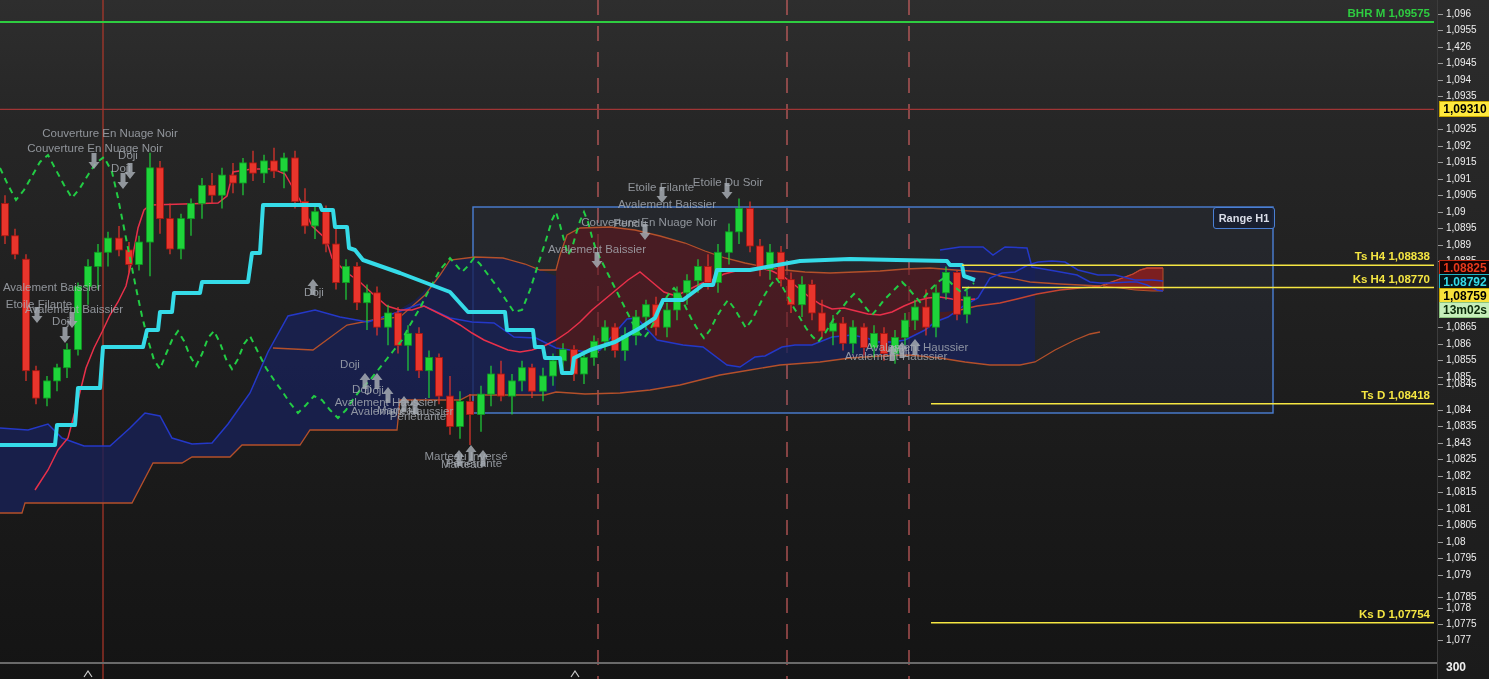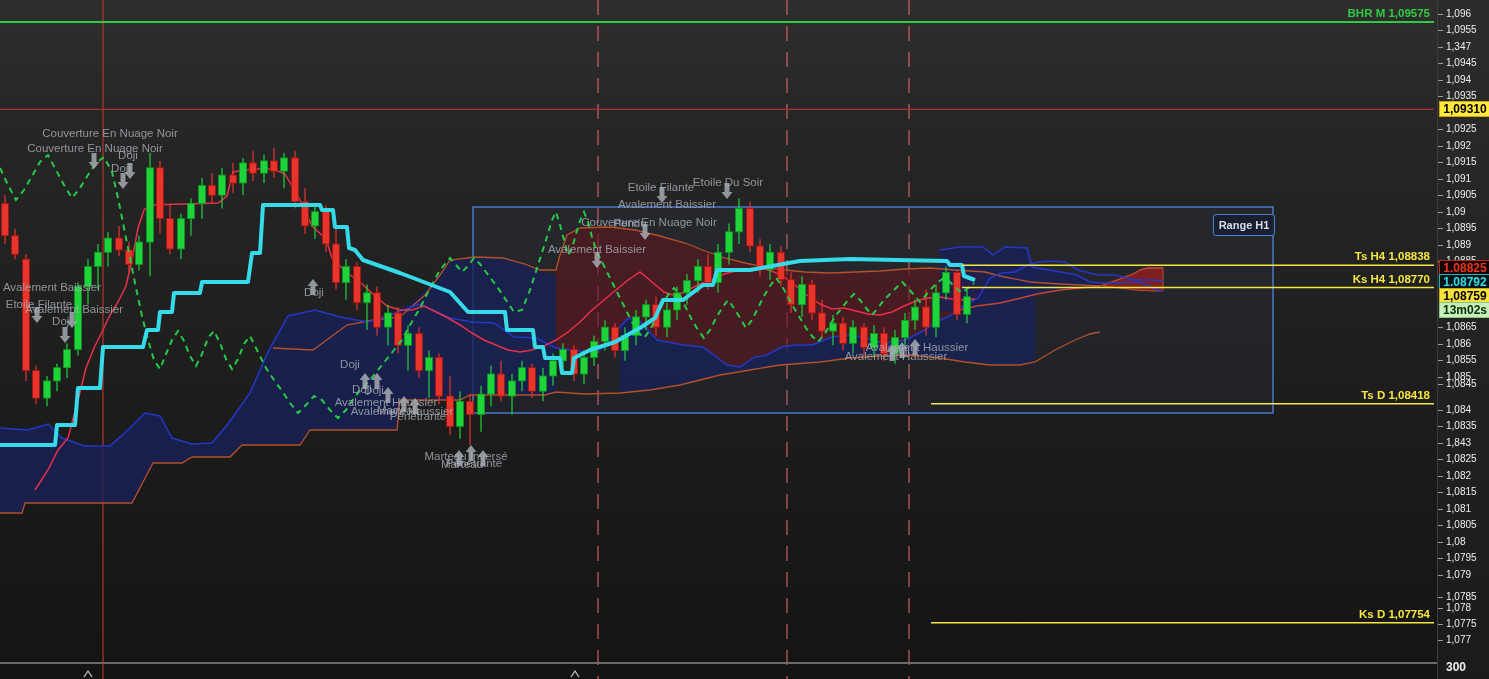--- a/index.html
+++ b/index.html
@@ -2,21 +2,21 @@
 <html><head>
 <meta charset="utf-8">
 <style>
   html,body{margin:0;padding:0;background:#111;}
   .app{position:relative;width:1489px;height:679px;overflow:hidden;
        background:linear-gradient(180deg,#2e2e2e 0%,#262626 18%,#202020 45%,#191919 75%,#141414 100%);
        font-family:"Liberation Sans",sans-serif;padding-left:7px;}
   #chart{position:absolute;left:0;top:0;}
   .range-label{position:absolute;left:1213px;top:207px;width:60px;height:20px;
        border:1px solid #4a7fd4;border-radius:3px;background:rgba(24,30,48,0.92);
-       color:#d8dce8;font-size:11px;font-weight:bold;line-height:20px;text-align:center;margin-top:7px;}
+       color:#d8dce8;font-size:11px;font-weight:bold;line-height:20px;text-align:center;}
   #axis{position:absolute;left:1437px;top:0;width:52px;height:679px;
        border-left:1px solid #3c3c3c;
        background:linear-gradient(180deg,#2c2c2c 0%,#242424 40%,#1b1b1b 100%);}
   .tick{position:absolute;left:0;width:52px;height:16px;color:#efefef;
        font-size:10px;font-weight:normal;line-height:16px;}
   .tick .dash{position:absolute;left:0;top:8px;width:5px;height:1px;background:#9a9a9a;}
   .tick .tl{position:absolute;left:8px;top:0;}
   .pbox{position:absolute;left:1px;width:50px;height:14px;font-size:12px;font-weight:bold;
        line-height:14px;text-align:center;}
   .pb-alert{top:101px;background:#ffe93d;color:#000;border:1px solid #caa900;}
@@ -497,21 +497,21 @@
         <div class="tick" style="top: 5.8px;">
           <span class="dash"></span>
           <span class="tl">1,096</span>
         </div>
         <div class="tick" style="top: 22.292px;">
           <span class="dash"></span>
           <span class="tl">1,0955</span>
         </div>
         <div class="tick" style="top: 38.784px;">
           <span class="dash"></span>
-          <span class="tl">1,347</span>
+          <span class="tl">1,426</span>
         </div>
         <div class="tick" style="top: 55.276px;">
           <span class="dash"></span>
           <span class="tl">1,0945</span>
         </div>
         <div class="tick" style="top: 71.768px;">
           <span class="dash"></span>
           <span class="tl">1,094</span>
         </div>
         <div class="tick" style="top: 88.26px;">

